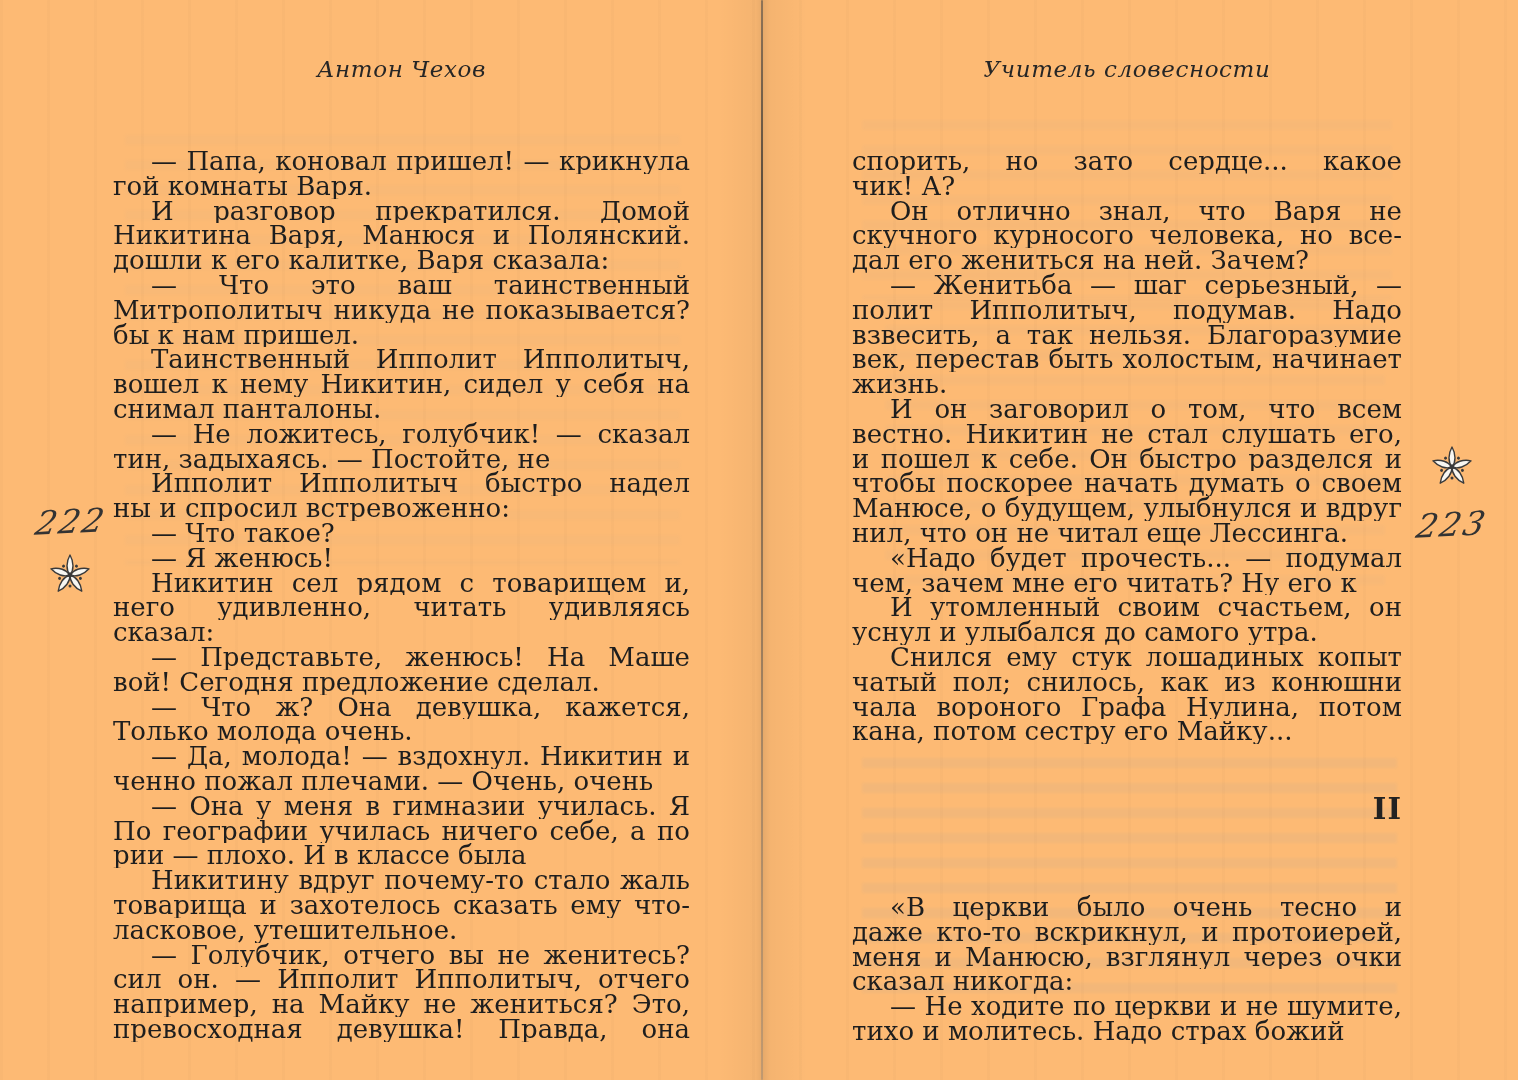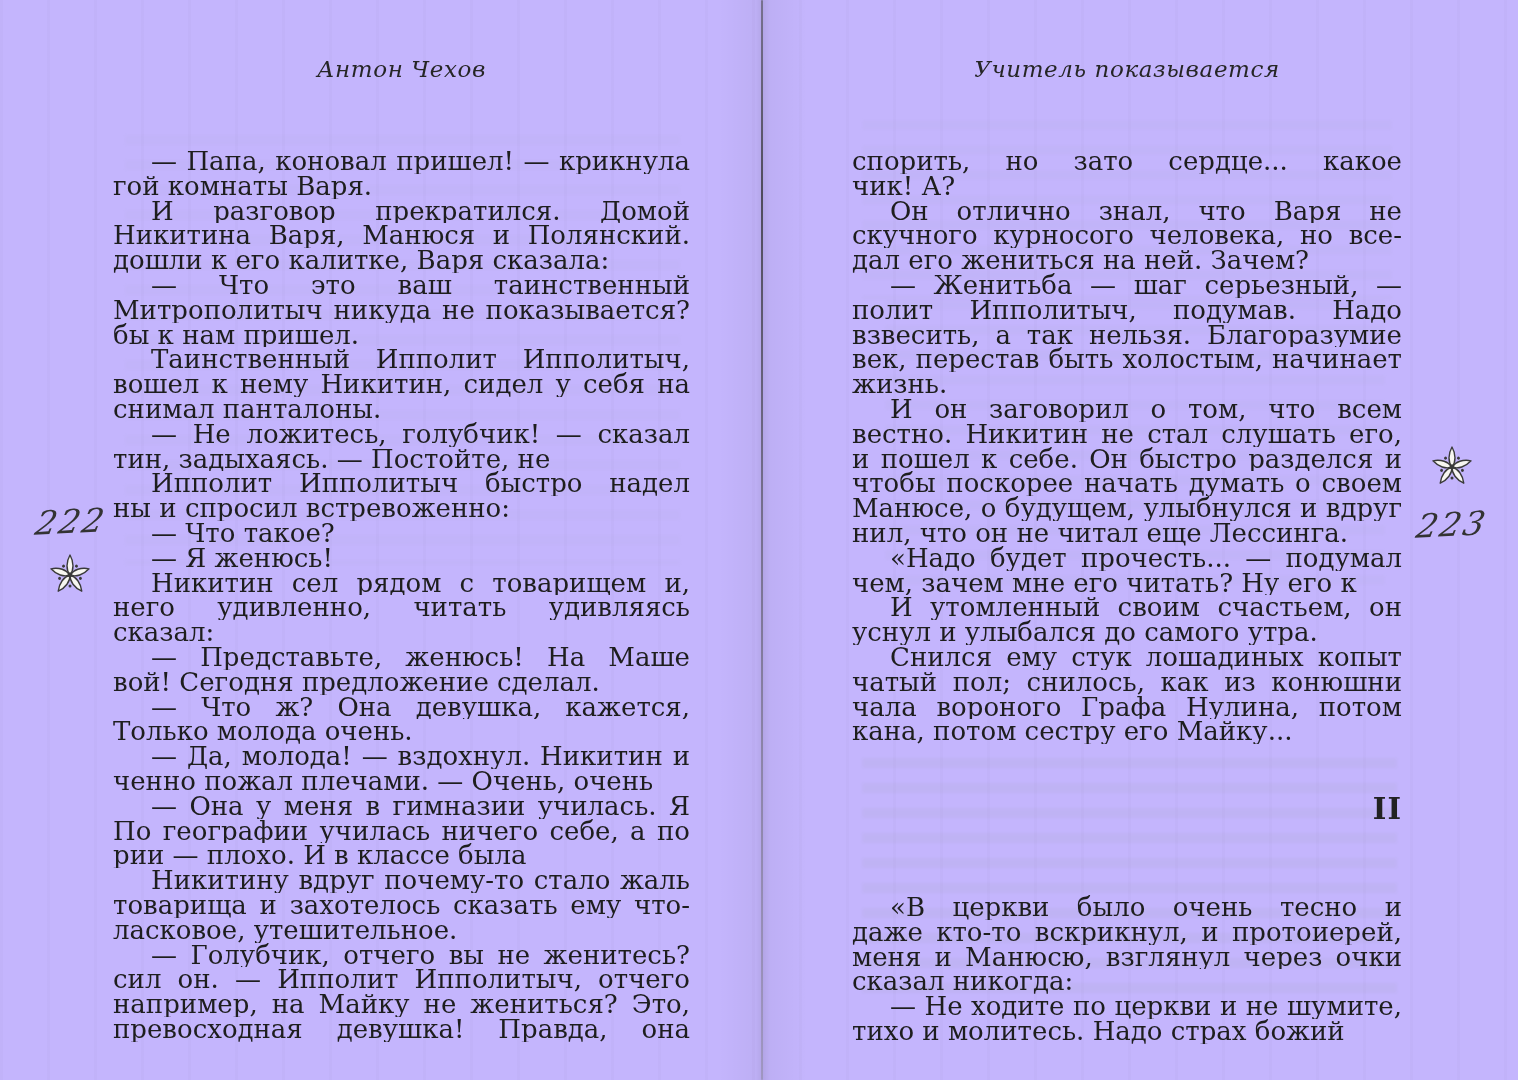--- a/index.html
+++ b/index.html
@@ -1,18 +1,18 @@
 <!DOCTYPE html>
 <html lang="ru"><head>
 <meta charset="utf-8">
 <style>
   html,body{margin:0;padding:0;background:#ffffff;}
   .scene{
     position:relative;width:1518px;height:1080px;overflow:hidden;
-    background:#c4b5fd;
+    background:#fdba74;
     font-family:"DejaVu Serif","Liberation Serif",serif;
     color:#1e1e1e;
   }
   
   .scan-stripes{
     position:absolute;inset:0;pointer-events:none;
     background:repeating-linear-gradient(90deg,
       rgba(0,0,0,0.016) 0 3px, rgba(0,0,0,0) 3px 47px);
   }
   
@@ -143,21 +143,21 @@
           <circle cx="0" cy="-11" r="1.5" transform="rotate(252)"></circle>
           <circle cx="0" cy="-11" r="1.5" transform="rotate(324)"></circle>
         </g>
       </g>
     </svg>
   </div>
 
   <div class="gutter-shade"></div>
   <div class="gutter-line"></div>
 
-  <div class="run-head right">Учитель показывается</div>
+  <div class="run-head right">Учитель словесности</div>
   <div class="textcol r1">
       <div class="line jst">спорить, но зато сердце... какое сердце! Она сей-</div>
       <div class="line">чик! А?</div>
       <div class="line ind jst">Он отлично знал, что Варя не пойдет за этого</div>
       <div class="line jst">скучного курносого человека, но все-таки убеж-</div>
       <div class="line">дал его жениться на ней. Зачем?</div>
       <div class="line ind jst">— Женитьба — шаг серьезный, — сказал Ип-</div>
       <div class="line jst">полит Ипполитыч, подумав. Надо обсудить все,</div>
       <div class="line jst">взвесить, а так нельзя. Благоразумие никогда не</div>
       <div class="line jst">век, перестав быть холостым, начинает новую</div>

